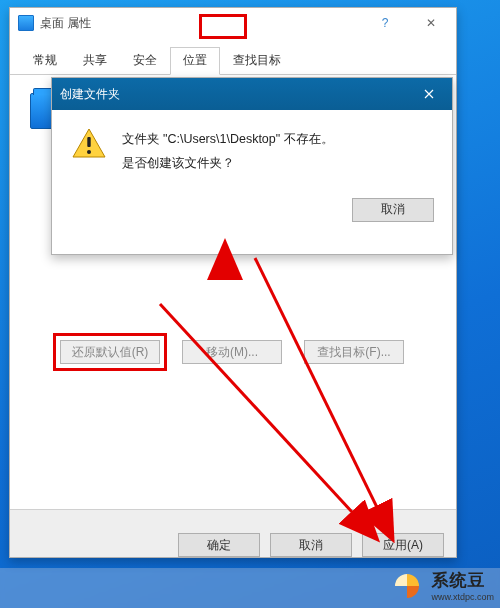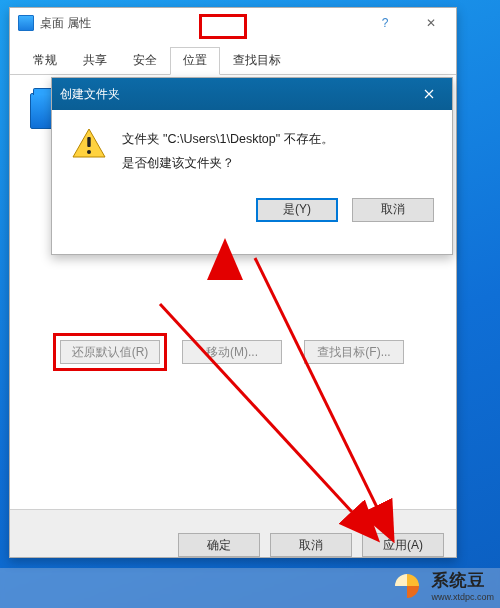--- a/index.html
+++ b/index.html
@@ -268,21 +268,20 @@
         <rect x="15.3" y="9" width="3.4" height="10" fill="#222" rx="1"></rect>
         <circle cx="17" cy="24" r="2" fill="#222"></circle>
       </svg>
     </div>
     <div class="dialog-text">
       <div>文件夹 "C:\Users\1\Desktop" 不存在。</div>
       <div>是否创建该文件夹？</div>
     </div>
   </div>
   <div class="dialog-buttons">
-    <div class="dlg-btn default">是(Y)</div>
     <div class="dlg-btn">取消</div>
   </div>
 </div>
 
 <svg class="arrows" width="500" height="608">
   <defs>
     <marker id="ah" markerWidth="14" markerHeight="12" refX="12" refY="6" orient="auto">
       <polygon points="0,0 14,6 0,12" fill="#e30000"></polygon>
     </marker>
   </defs>

